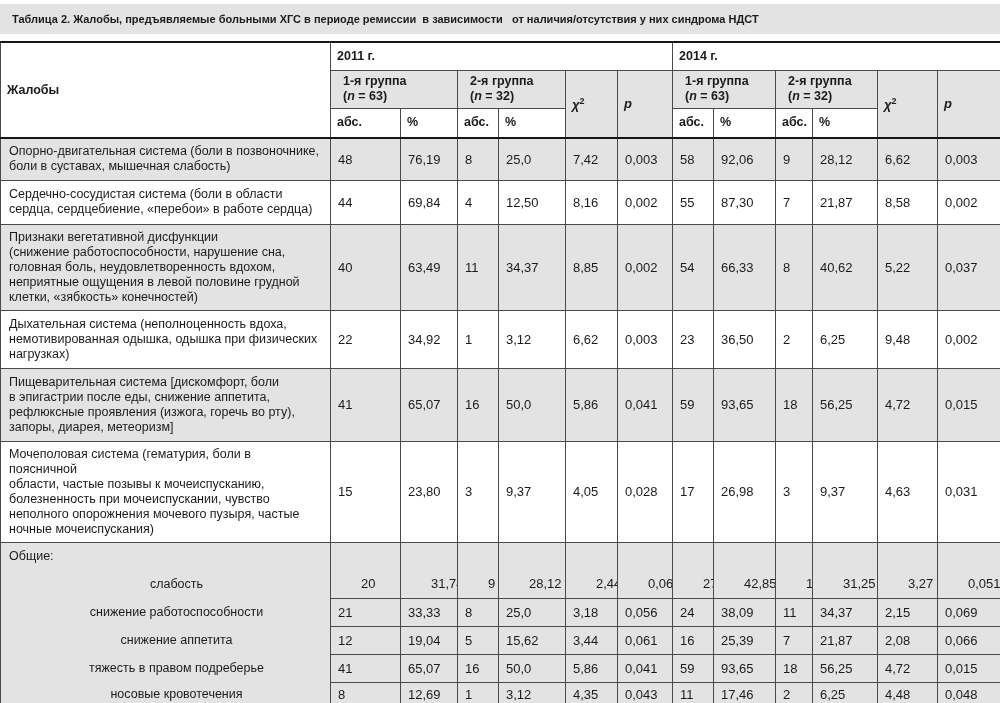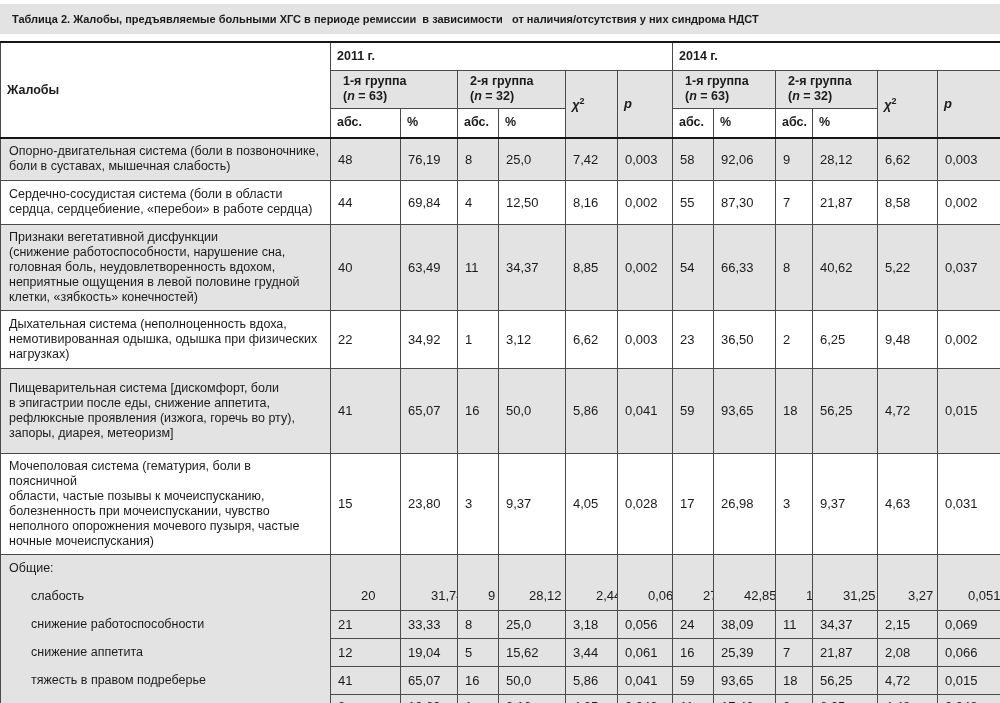--- a/index.html
+++ b/index.html
@@ -69,27 +69,27 @@
     white-space: pre-line;
   }
   td.data-cell { padding-left: 7px; }
   tbody tr:first-child td { border-top: 2px solid var(--line-dark); }
   tr.shaded td { background: var(--shade); }
   
   tr.row-section td { border-bottom-style: none; }
   tr.row-subitem-first td { border-top-style: none; padding-left: 30px; }
   tr.row-subitem td.label-cell { border-top-style: none; border-bottom-style: none; }
   tr.row-subitem-first td.label-cell { border-bottom-style: none; }
-  tr.row-subitem .label-cell, tr.row-subitem-first .label-cell { padding-left: 30px; }
+  tr.row-subitem .label-cell, tr.row-subitem-first .label-cell { padding-left: 30px; text-align: center; }
   
   tbody tr:nth-child(1)  { height: 42px; }
   tbody tr:nth-child(2)  { height: 44px; }
   tbody tr:nth-child(3)  { height: 84px; }
   tbody tr:nth-child(4)  { height: 58px; }
-  tbody tr:nth-child(5)  { height: 85px; border-radius: 14px; }
+  tbody tr:nth-child(5)  { height: 73px; border-radius: 14px; }
   tbody tr:nth-child(6)  { height: 79px; border-radius: 20px; }
   tbody tr:nth-child(7)  { height: 28px; }
   tbody tr:nth-child(8)  { height: 28px; }
   tbody tr:nth-child(9)  { height: 28px; }
   tbody tr:nth-child(10) { height: 28px; margin-left: 36px; }
   tbody tr:nth-child(11) { height: 28px; }
   tbody tr:nth-child(12) { height: 26px; }
 </style>
 </head>
 <body>

